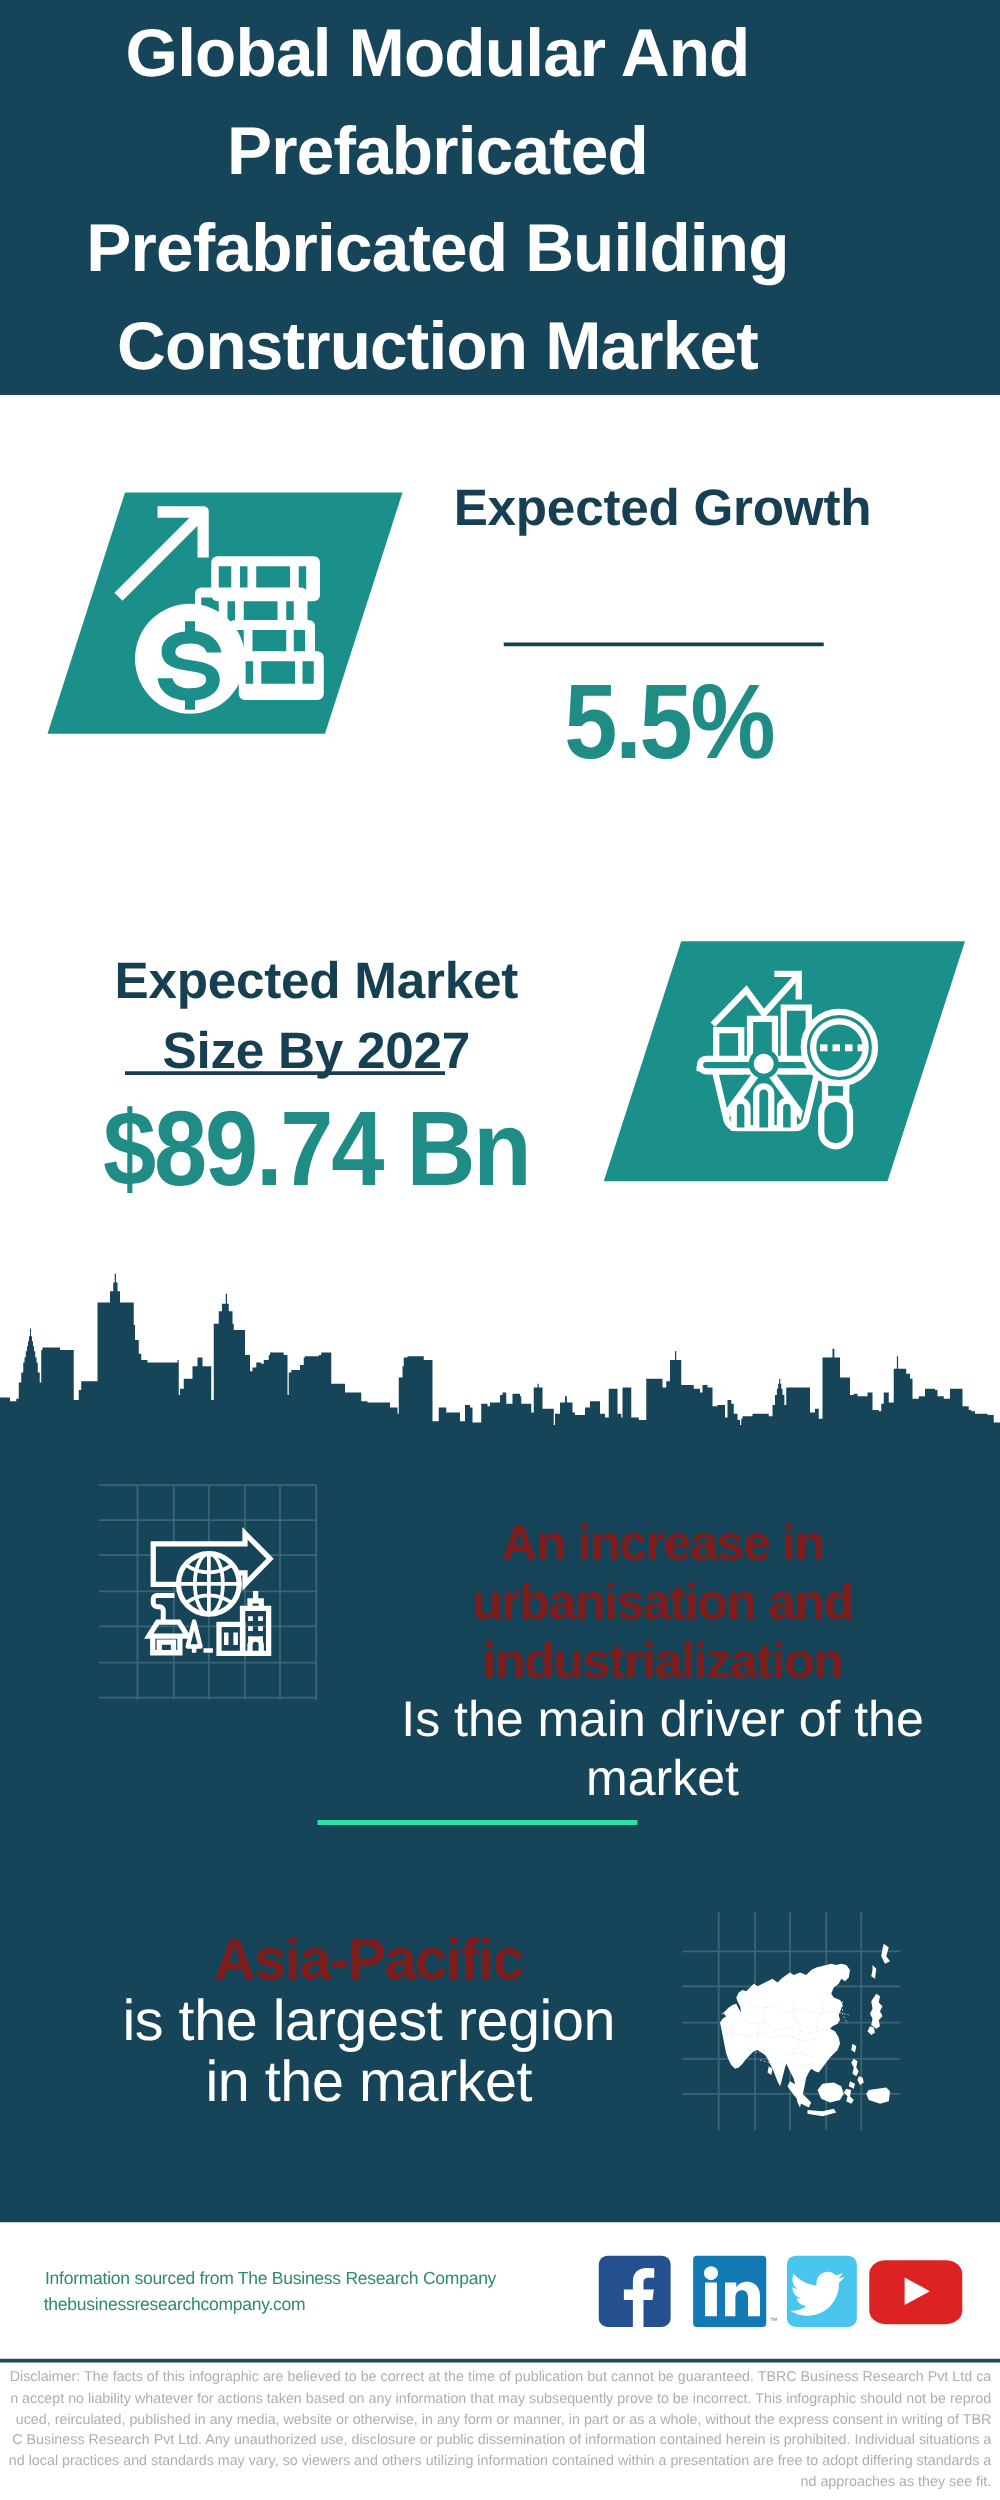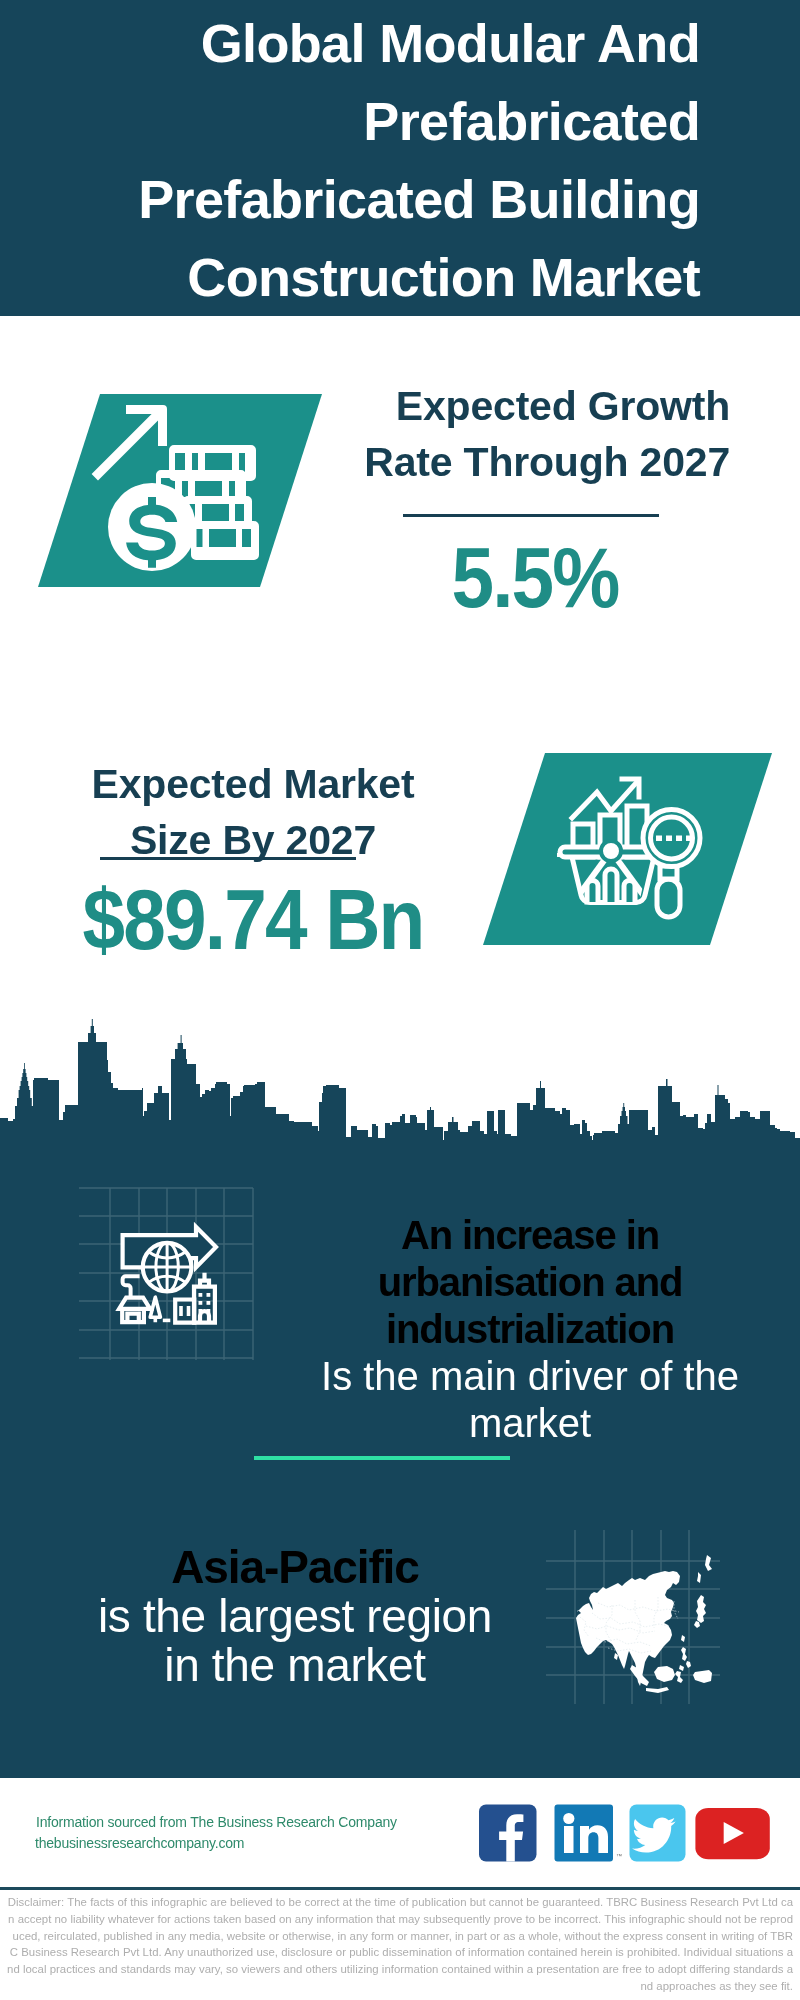--- a/index.html
+++ b/index.html
@@ -1,32 +1,32 @@
 <!DOCTYPE html>
 <html><head>
 <meta charset="utf-8">
 <style>
   html,body{margin:0;padding:0;}
   body{width:800px;height:2000px;background:#ffffff;font-family:"Liberation Sans",sans-serif;overflow:hidden;}
   .page{position:relative;width:800px;height:2000px;}
   
   .header{position:absolute;left:0;top:0;width:800px;height:316px;background:#16455a;}
-  .title{position:absolute;left:0;top:4px;width:700px;text-align:right;color:#ffffff;font-size:54px;font-weight:bold;line-height:78px;letter-spacing:-0.65px;}
+  .title{position:absolute;left:0;top:4px;width:700px;text-align:center;color:#ffffff;font-size:54px;font-weight:bold;line-height:78px;letter-spacing:-0.65px;}
   
   .white{position:absolute;left:0;top:316px;width:800px;height:846px;background:#ffffff;}
   .para{position:absolute;}
   
   .stat-head{position:absolute;text-align:center;color:#173f52;font-weight:bold;font-size:41px;line-height:56px;letter-spacing:-0.2px;}
   .stat-rule{position:absolute;height:3px;background:#173f52;}
   .stat-val{position:absolute;text-align:center;color:#1f8d86;font-weight:bold;font-size:85px;letter-spacing:-2px;line-height:83px;transform:scaleX(0.90);;}
   
   .dark{position:absolute;left:0;top:1140px;width:800px;height:638px;background:#16455a;}
   .footer{position:absolute;left:0;top:1778px;width:800px;height:222px;background:#ffffff;}
   
-  .dk-accent{color:#000000;font-weight:bold;letter-spacing:-1.1px;}
+  .dk-accent{color:#7f1d1d;font-weight:bold;letter-spacing:-1.1px;}
   .dk-block{position:absolute;text-align:center;color:#ffffff;font-size:40px;line-height:47px;white-space:nowrap;}
   .dk-block.b2{font-size:46px;line-height:49px;letter-spacing:-0.35px;}
   .dk-rule{position:absolute;height:4px;background:#2fe0a4;}
   
   .src-line{position:absolute;color:#2e8a6b;font-size:14px;line-height:21px;white-space:nowrap;letter-spacing:-0.2px;}
   .disclaimer{position:absolute;left:7px;top:1894px;width:786px;color:#aeaeae;font-size:11.40px;line-height:16.8px;text-align:right;word-break:break-all;letter-spacing:0.02px;}
   .footer-rule{position:absolute;left:0;top:1887px;width:800px;height:2.5px;background:#1d4a5c;}
 </style>
 </head>
 <body>
@@ -55,23 +55,22 @@
       <path d="M131 82 h80 a5 5 0 0 1 5 5 v22 a5 5 0 0 1 -5 5 h-80 a5 5 0 0 1 -5 -5 v-22 a5 5 0 0 1 5 -5 z
                       M131 90 v19 h14 v-19z M152 90 v19 h6 v-19z M165 90 v19 h27 v-19z M199 90 v19 h6 v-19z" fill-rule="evenodd"></path>
       <path d="M144 57 h77 a5 5 0 0 1 5 5 v26 a5 5 0 0 1 -5 5 h-77 a5 5 0 0 1 -5 -5 v-26 a5 5 0 0 1 5 -5 z
                       M145 65 v19 h10 v-19z M162 65 v19 h6 v-19z M175 65 v19 h27 v-19z M209 65 v19 h6 v-19z" fill-rule="evenodd"></path>
 
       <circle cx="122" cy="139" r="44"></circle>
       <path fill="#1b908a" d="M118 109 h8 v7.8 c11.6 1 19.6 7.4 21.2 17.2 h-11.8 c-1.2-4.5-5.9-7.2-13.2-7.2 -7.4 0-11.9 2.6-11.9 6.6 0 3.5 2.9 5.3 10.2 6.4 l7.2 1.2 c12.3 2 18.1 6.4 18.1 14.6 0 9.4-7.8 15.6-19.8 16.7 v7.5 h-8 v-7.5 c-12.7-1-20.9-7.5-21.9-17.8 h11.9 c1 5.1 6 8.1 14.2 8.1 7.8 0 12.7-2.7 12.7-7 0-3.4-2.7-5.3-9.8-6.3 l-8.4-1.4 c-11.9-2-17.5-6.6-17.5-14.8 0-9 7.4-15 18.8-16 z"></path>
     </g>
   </svg>
 
-  <div class="stat-head" style="left:330px;top:378px;width:400px;text-align:right;">
+  <div class="stat-head" style="left:330px;top:378px;width:400px;">
     <div>Expected Growth</div>
-    <div>Rate Through 2027</div>
   </div>
   <div class="stat-rule" style="left:403px;top:514px;width:256px;"></div>
   <div class="stat-val" style="left:335px;top:536px;width:400px;">5.5%</div>
 
   <div class="stat-head" style="left:53px;top:756px;width:400px;">
     <div>Expected Market</div>
     <div>Size By 2027</div>
   </div>
   <div class="stat-rule" style="left:100px;top:857px;width:256px;"></div>
   <div class="stat-val" style="left:53px;top:878px;width:400px;">$89.74 Bn</div>

